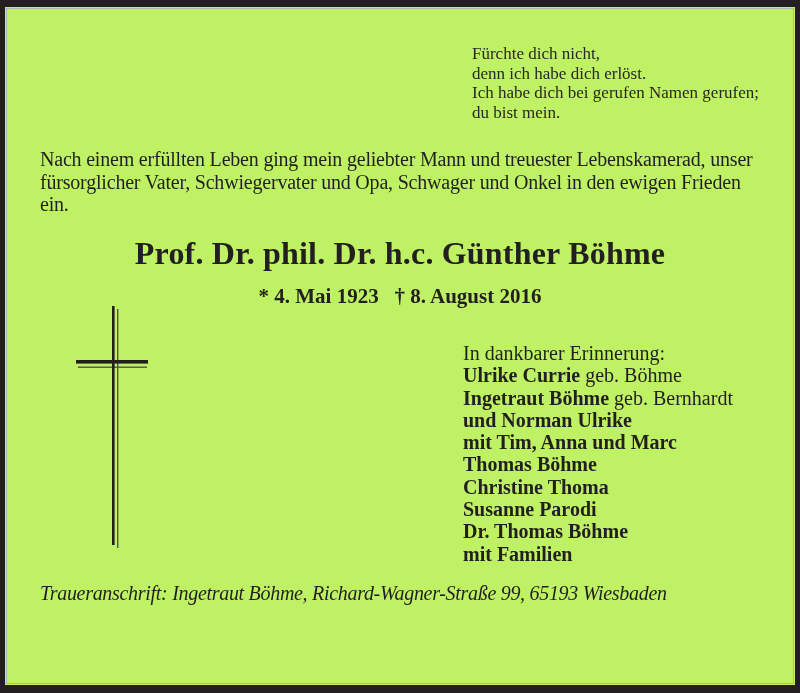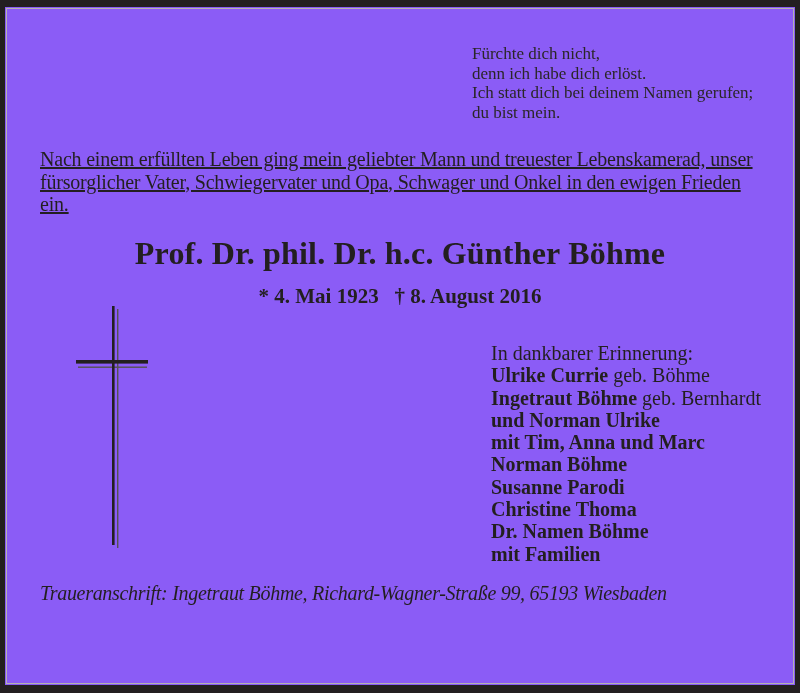--- a/index.html
+++ b/index.html
@@ -5,21 +5,21 @@
   html, body {
     margin: 0;
     padding: 0;
     background: #ffffff;
     font-family: "Liberation Serif", "DejaVu Serif", serif;
   }
   .page {
     position: relative;
     width: 800px;
     height: 693px;
-    background: #8b5cf6;
+    background: #bef264;
     overflow: hidden;
     color: #231f20;
   }
   .frame-outer {
     position: absolute;
     inset: 0;
     border-top: 7px solid #231f20;
     border-bottom: 8px solid #231f20;
     border-left: 5px solid #231f20;
     border-right: 5px solid #231f20;
@@ -49,21 +49,20 @@
     margin-top: 2px;
   }
   .intro {
     position: absolute;
     left: 40px;
     top: 148px;
     width: 733px;
     font-size: 20px;
     line-height: 22.5px;
     letter-spacing: -0.2px;
-    text-decoration: underline;
   }
   .deceased-name {
     position: absolute;
     left: 0;
     top: 235px;
     width: 100%;
     text-align: center;
     font-size: 32px;
     font-weight: bold;
     letter-spacing: 0.2px;
@@ -86,21 +85,21 @@
     width: 85px;
     height: 255px;
   }
   .memorial-block {
     position: absolute;
     left: 463px;
     top: 342px;
     font-size: 20px;
     line-height: 22.3px;
   }
-  .memorial-row { white-space: nowrap; margin-left: 28px; }
+  .memorial-row { white-space: nowrap; }
   .memorial-row .b { font-weight: bold; }
   .address-line {
     position: absolute;
     left: 40px;
     top: 582px;
     width: 733px;
     font-size: 20px;
     letter-spacing: -0.3px;
     white-space: nowrap;
     font-style: italic;
@@ -119,21 +118,21 @@
 <body>
 
 <div class="page">
 
   <div class="frame-outer"></div>
   <div class="frame-inner"></div>
 
   <div class="quote-block">
     <div class="quote-line">Fürchte  dich nicht,</div>
     <div class="quote-line">denn ich habe dich erlöst.</div>
-    <div class="quote-line">Ich statt dich bei deinem Namen gerufen;</div>
+    <div class="quote-line">Ich habe dich bei gerufen Namen gerufen;</div>
     <div class="quote-line">du bist mein.</div>
   </div>
 
   <div class="intro">Nach einem erfüllten Leben ging mein geliebter Mann und treuester Lebenskamerad, unser fürsorglicher Vater, Schwiegervater und Opa, Schwager und Onkel in den ewigen Frieden ein.</div>
 
   <div class="deceased-name">Prof. Dr. phil. Dr. h.c. Günther Böhme</div>
 
   <div class="life-dates">* 4. Mai 1923   † 8. August 2016</div>
 
   <div class="cross-figure">
@@ -146,23 +145,23 @@
       <rect x="6" y="60" width="72" height="3.6" fill="#231f20"></rect>
     </svg>
   </div>
 
   <div class="memorial-block">
     <div class="memorial-row">In dankbarer Erinnerung:</div>
     <div class="memorial-row"><span class="b">Ulrike Currie</span><span> geb. Böhme</span></div>
     <div class="memorial-row"><span class="b">Ingetraut Böhme</span><span> geb. Bernhardt</span></div>
     <div class="memorial-row"><span class="b">und Norman Ulrike</span><span></span></div>
     <div class="memorial-row"><span class="b">mit Tim, Anna und Marc</span><span></span></div>
-    <div class="memorial-row"><span class="b">Norman Böhme</span><span></span></div>
+    <div class="memorial-row"><span class="b">Thomas Böhme</span><span></span></div>
+    <div class="memorial-row"><span class="b">Christine Thoma</span><span></span></div>
     <div class="memorial-row"><span class="b">Susanne Parodi</span><span></span></div>
-    <div class="memorial-row"><span class="b">Christine Thoma</span><span></span></div>
-    <div class="memorial-row"><span class="b">Dr. Namen Böhme</span><span></span></div>
+    <div class="memorial-row"><span class="b">Dr. Thomas Böhme</span><span></span></div>
     <div class="memorial-row"><span class="b">mit Familien</span><span></span></div>
   </div>
 
   <div class="address-line">Traueranschrift: Ingetraut Böhme, Richard-Wagner-Straße 99, 65193 Wiesbaden</div>
 
 
 </div>
 
 </body></html>

